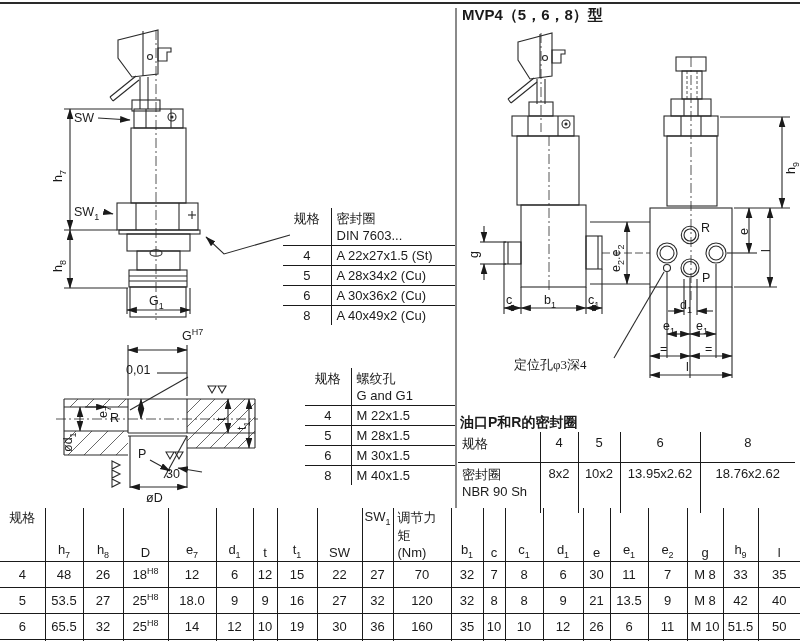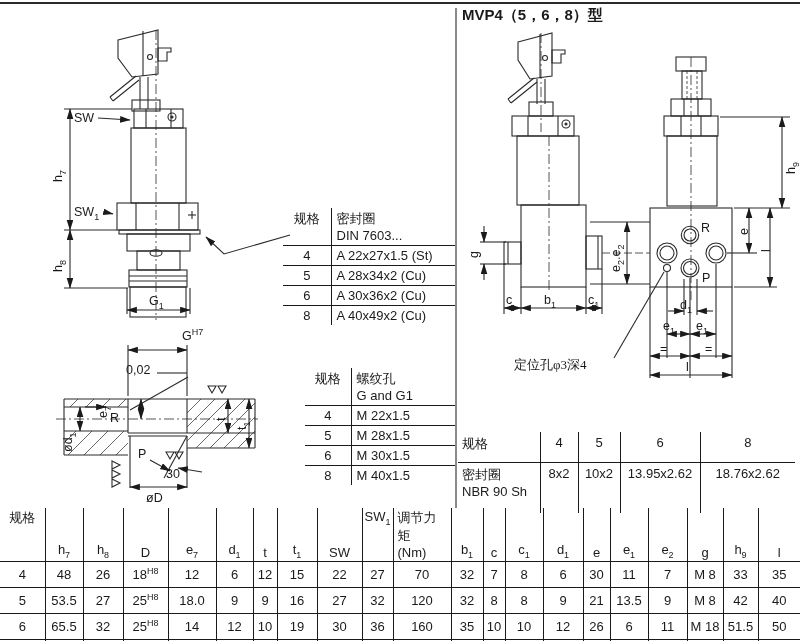--- a/index.html
+++ b/index.html
@@ -284,30 +284,31 @@
         <line x1="690" y1="356" x2="732" y2="356" marker-start="url(#ar)" marker-end="url(#ar)"></line>
 
         <line x1="650" y1="375" x2="732" y2="375" marker-start="url(#ar)" marker-end="url(#ar)"></line>
 
         <line x1="664" y1="272" x2="614" y2="358"></line>
       </g>
     </g>
   </svg>
 
   <div class="title" style="left:462px;top:6px;">MVP4（5，6，8）型</div>
+  <div class="subtitle" style="left:460px;top:414px;">油口P和R的密封圈</div>
   <div class="lbl" style="left:514px;top:358px;font-size:13px;font-family:Liberation Serif, serif;">定位孔φ3深4</div>
 
   <span class="lbl" style="left:74px;top:112px;">SW</span>
   <span class="lbl rot" style="left:52px;top:182px;">h<sub>7</sub></span>
   <span class="lbl" style="left:74px;top:206px;">SW<sub>1</sub></span>
   <span class="lbl rot" style="left:52px;top:272px;">h<sub>8</sub></span>
   <span class="lbl" style="left:149px;top:295px;">G<sub>1</sub></span>
 
   <span class="lbl" style="left:144px;top:328px;margin-left:38px;">G<sup>H7</sup></span>
-  <span class="lbl" style="left:126px;top:364px;">0,02</span>
+  <span class="lbl" style="left:126px;top:364px;">0,01</span>
   <span class="lbl rot" style="left:97px;top:418px;">e<sub>7</sub></span>
   <span class="lbl rot" style="left:62px;top:452px;">ød<sub>1</sub></span>
   <span class="lbl" style="left:110px;top:412px;">R</span>
   <span class="lbl" style="left:138px;top:448px;">P</span>
   <span class="lbl" style="left:166px;top:468px;">30</span>
   <span class="lbl" style="left:146px;top:492px;">øD</span>
   <span class="lbl rot" style="left:215px;top:421px;">t</span>
   <span class="lbl rot" style="left:236px;top:430px;">t<sub>1</sub></span>
 
   <span class="lbl rot" style="left:468px;top:258px;">g</span>
@@ -526,21 +527,21 @@
           <td>30</td>
           <td>36</td>
           <td>160</td>
           <td>35</td>
           <td>10</td>
           <td>10</td>
           <td>12</td>
           <td>26</td>
           <td>6</td>
           <td>11</td>
-          <td>M 18</td>
+          <td>M 10</td>
           <td>51.5</td>
           <td>50</td>
         </tr>
         <tr>
           <td>8</td>
           <td>90</td>
           <td>40</td>
           <td>36</td>
           <td>19</td>
           <td>16</td>

